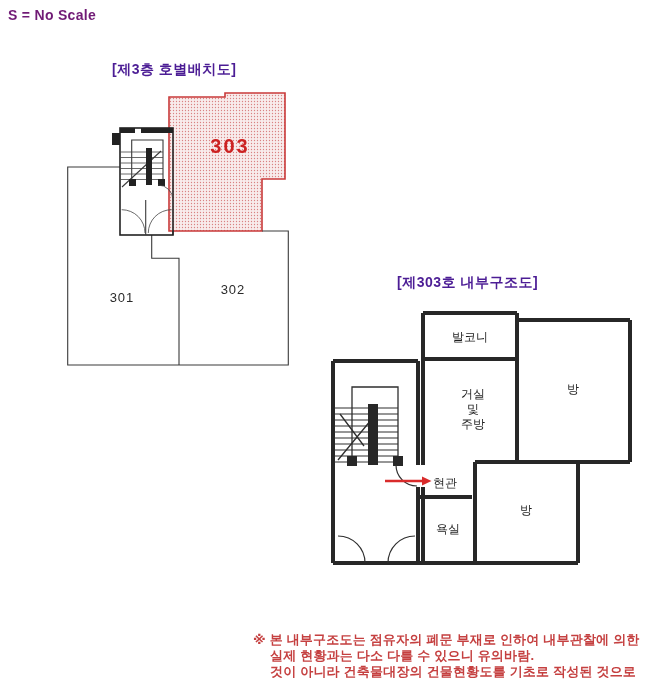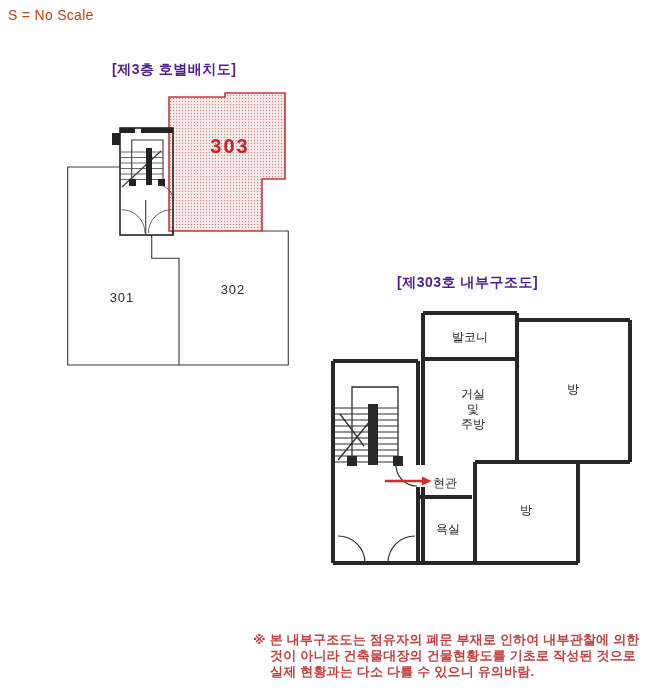--- a/index.html
+++ b/index.html
@@ -2,21 +2,21 @@
 <html><head>
 <meta charset="utf-8">
 <style>
   html,body{margin:0;padding:0;background:#ffffff;}
   #page{
     position:relative;width:663px;height:700px;background:#ffffff;overflow:hidden;
     font-family:"Liberation Sans","DejaVu Sans",sans-serif;color:#111;
   }
   .scale-note{
     position:absolute;left:8px;top:7px;
-    font-size:14px;font-weight:normal;letter-spacing:.3px;color:#c2410c;
+    font-size:14px;font-weight:bold;letter-spacing:.3px;color:#701a75;
   }
   .plan-title{
     position:absolute;font-size:14px;font-weight:bold;color:#4c1d95;letter-spacing:.5px;
   }
   #title1{left:112px;top:61px;}
   #title2{left:397px;top:274px;}
   #plan1svg{position:absolute;left:55px;top:88px;width:250px;height:292px;}
   #plan2svg{position:absolute;left:330px;top:308px;width:310px;height:262px;}
   .ln{fill:none;stroke:#3a3a3a;stroke-width:1.1;}
   .ln15{fill:none;stroke:#222;stroke-width:1.6;}
@@ -123,17 +123,17 @@
     <text x="143" y="90" class="t-room">거실</text>
     <text x="143" y="105" class="t-room">및</text>
     <text x="143" y="120" class="t-room">주방</text>
     <text x="115" y="179" class="t-room">현관</text>
     <text x="118" y="225" class="t-room">욕실</text>
     <text x="196" y="206" class="t-room">방</text>
   </svg>
 
   <div class="footnote">
     <div class="fl">※ 본 내부구조도는 점유자의 폐문 부재로 인하여 내부관찰에 의한</div>
+    <div class="fl indent">실제 현황과는 다소 다를 수 있으니 유의바람.</div>
     <div class="fl indent">것이 아니라 건축물대장의 건물현황도를 기초로 작성된 것으로</div>
-    <div class="fl indent">실제 현황과는 다소 다를 수 있으니 유의바람.</div>
   </div>
 
 </div>
 
 </body></html>

